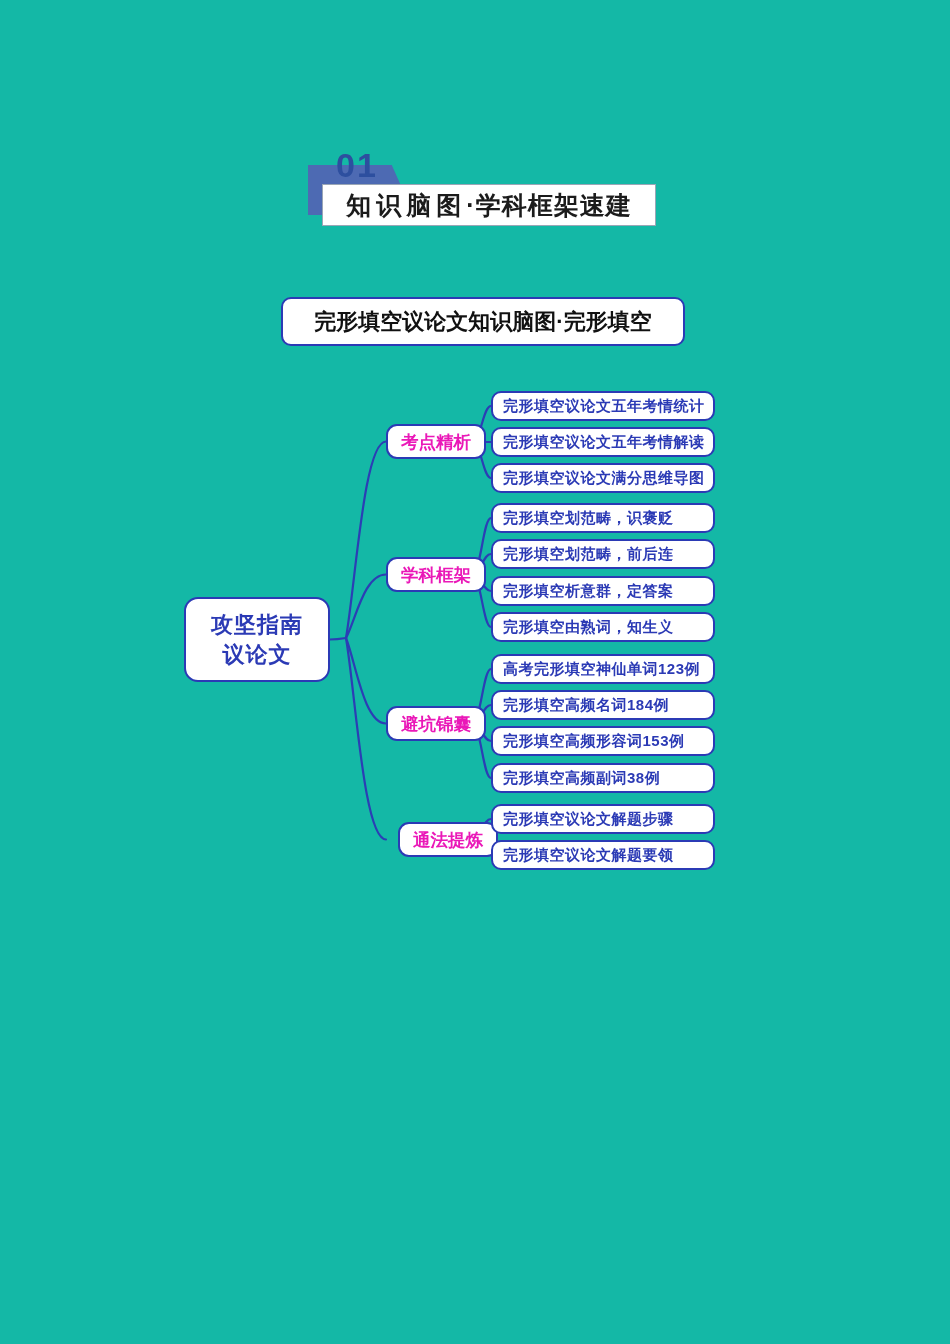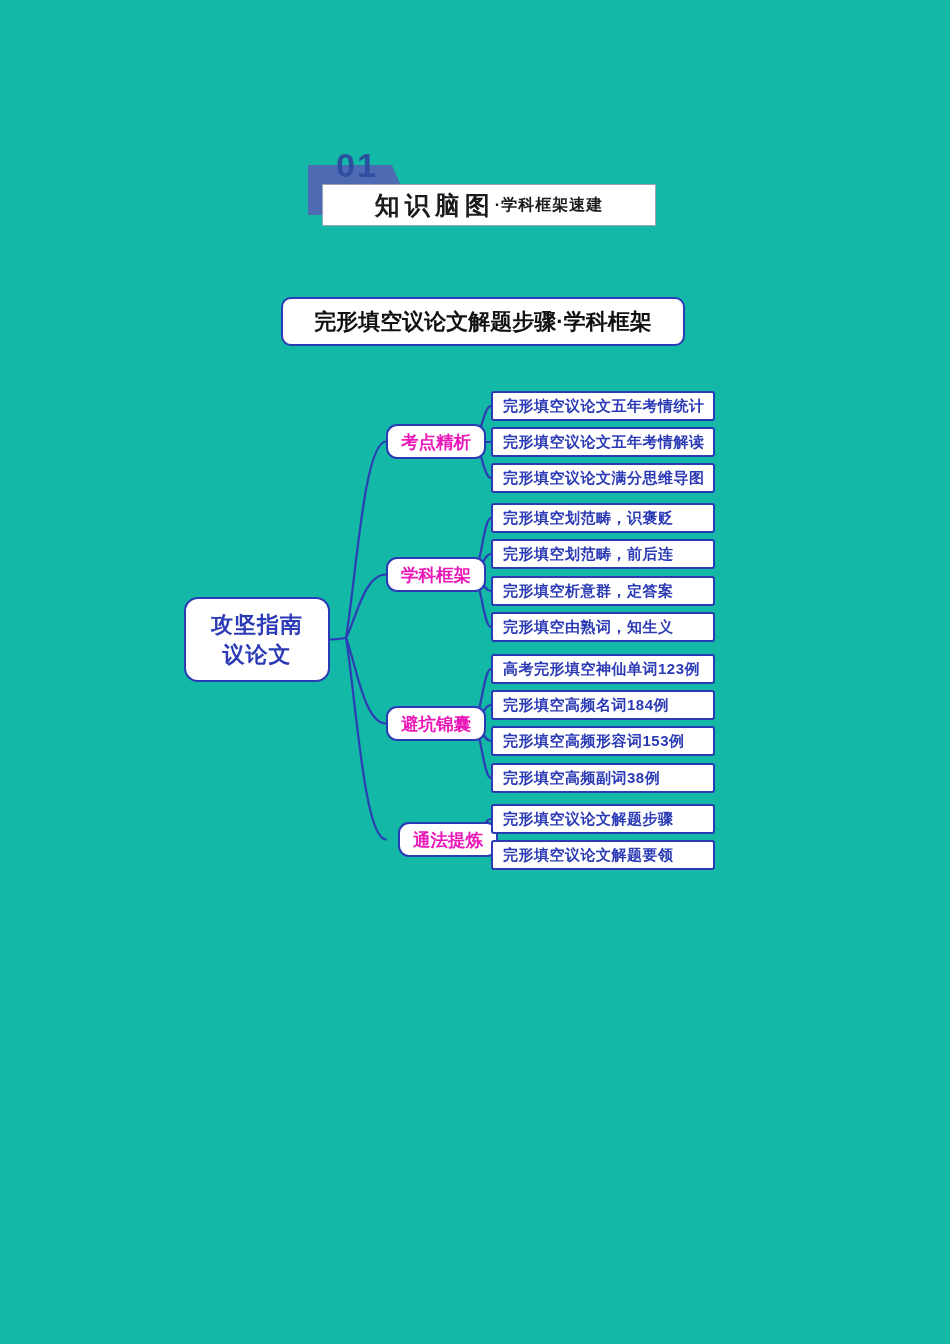--- a/index.html
+++ b/index.html
@@ -19,21 +19,21 @@
     font-size:34px;font-weight:900;letter-spacing:2px;text-align:center;
     color:var(--header-number,#2d4f9f);z-index:3;
   }
   .header-box{
     position:absolute;left:322px;top:184px;width:332px;height:40px;
     background:#ffffff;border:1.5px solid var(--header-box-border,#9aa6b6);
     display:flex;align-items:center;justify-content:center;z-index:2;
     white-space:nowrap;color:#1b1b1b;
   }
   .ht-strong{font-size:25px;font-weight:900;letter-spacing:5px;}
-  .ht-rest{font-size:16px;font-weight:600;letter-spacing:1px;}
+  .ht-rest{font-size:25px;font-weight:600;letter-spacing:1px;}
   
   .map-title{
     position:absolute;left:281px;top:297px;width:404px;height:49px;
     border:2.5px solid var(--node-blue,#2b3ab5);border-radius:10px;background:#ffffff;
     display:flex;align-items:center;justify-content:center;
     font-size:22px;font-weight:900;color:var(--title-text,#111111);
     white-space:nowrap;box-sizing:border-box;
   }
   
   #connectors{position:absolute;left:0;top:0;z-index:1;}
@@ -46,40 +46,40 @@
   }
   .branch-node{
     position:absolute;width:100px;height:35px;background:#ffffff;
     border:2.5px solid var(--node-blue,#2b3ab5);border-radius:11px;
     display:flex;align-items:center;justify-content:center;
     color:var(--branch-magenta,#ea18b8);font-size:17.5px;font-weight:900;
     box-sizing:border-box;z-index:2;white-space:nowrap;
   }
   .leaf-node{
     position:absolute;width:224px;height:30px;background:#ffffff;
-    border:2.25px solid var(--node-blue,#2b3ab5);border-radius:3px;
+    border:2.25px solid var(--node-blue,#2b3ab5);border-radius:10px;
     display:flex;align-items:center;justify-content:flex-start;
     padding:0 6px 0 10px;
     color:var(--node-blue,#2b3ab5);font-size:15px;font-weight:800;
     box-sizing:border-box;z-index:2;white-space:nowrap;letter-spacing:0.5px;
   }
 </style>
 </head>
 <body>
 
 <div class="page">
 
   <div class="header-tab"></div>
   <div class="header-number">01</div>
   <div class="header-box">
     <span class="ht-strong">知识脑图</span>
       <span class="ht-rest">·学科框架速建</span>
   </div>
 
-  <div class="map-title">完形填空议论文解题步骤·学科框架</div>
+  <div class="map-title">完形填空议论文知识脑图·完形填空</div>
 
   <svg id="connectors" width="950" height="1344">
       <path d="M330,639.5 C336,639.5 341,638.8 346,638" fill="none" stroke="#2b3eb5" stroke-width="2.2" stroke-linecap="round"></path>
       <path d="M346,638 C356,579.05 364,441.5 386,441.5" fill="none" stroke="#2b3eb5" stroke-width="2.2" stroke-linecap="round"></path>
       <path d="M472,441.5 C481,441.5 483,406 491,406" fill="none" stroke="#2b3eb5" stroke-width="2.2" stroke-linecap="round"></path>
       <path d="M472,441.5 C481,441.5 483,442 491,442" fill="none" stroke="#2b3eb5" stroke-width="2.2" stroke-linecap="round"></path>
       <path d="M472,441.5 C481,441.5 483,478 491,478" fill="none" stroke="#2b3eb5" stroke-width="2.2" stroke-linecap="round"></path>
       <path d="M346,638 C356,618.95 364,574.5 386,574.5" fill="none" stroke="#2b3eb5" stroke-width="2.2" stroke-linecap="round"></path>
       <path d="M472,574.5 C481,574.5 483,518 491,518" fill="none" stroke="#2b3eb5" stroke-width="2.2" stroke-linecap="round"></path>
       <path d="M472,574.5 C481,574.5 483,554 491,554" fill="none" stroke="#2b3eb5" stroke-width="2.2" stroke-linecap="round"></path>

